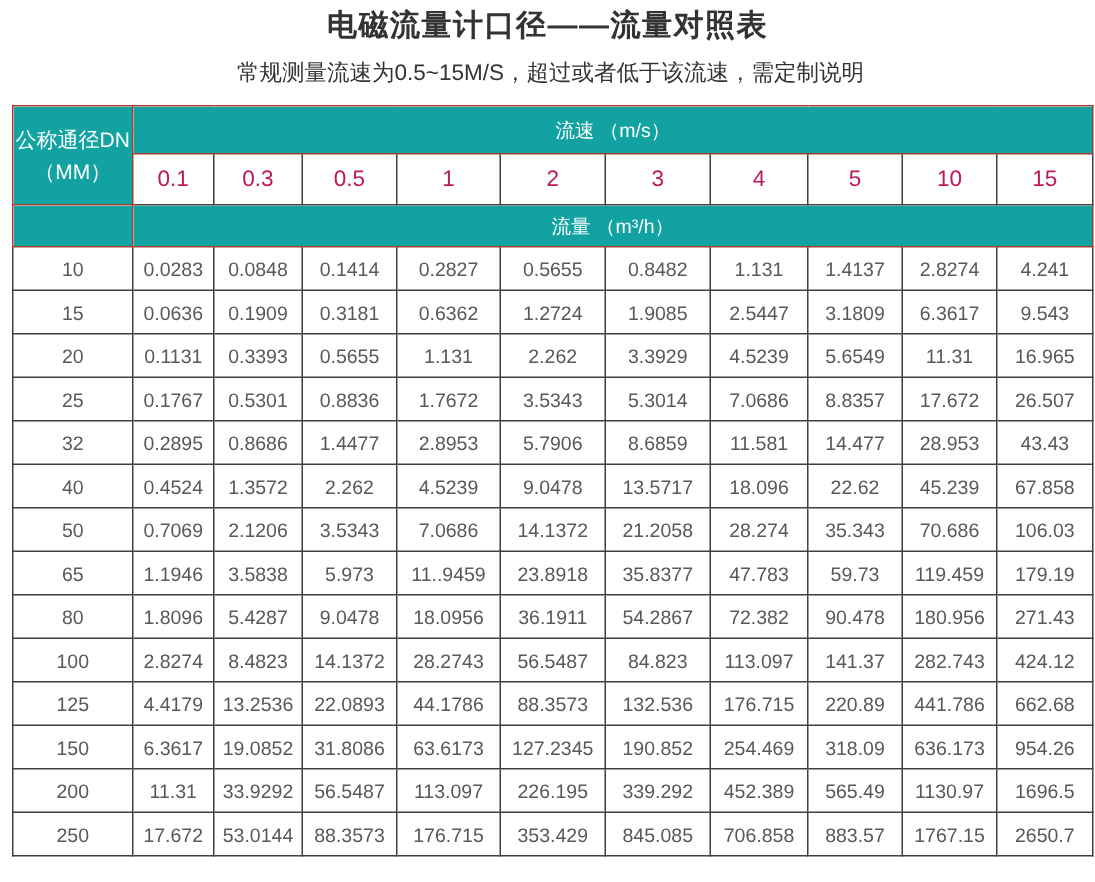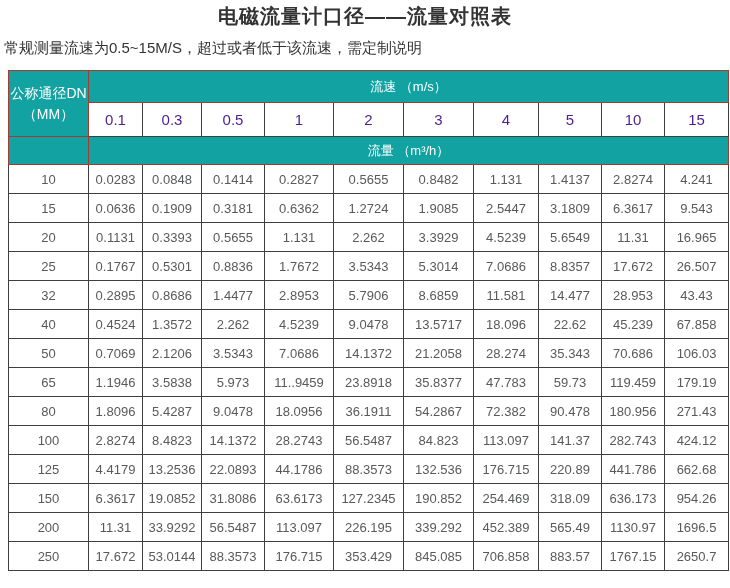--- a/index.html
+++ b/index.html
@@ -13,35 +13,35 @@
   html,body{margin:0;padding:0;}
   body{
     width:730px;height:588px;background:#ffffff;overflow:hidden;
     font-family:"Liberation Sans","DejaVu Sans",sans-serif;
   }
   .title{
     text-align:center;font-size:20px;font-weight:bold;color:var(--title-text);
     margin:3px 0 9px 0;letter-spacing:1px;
   }
   .subtitle{
-    text-align:left;font-size:15px;color:var(--title-text);
+    text-align:center;font-size:15px;color:var(--title-text);
     margin:0 0 12px 4px;
   }
   table{
     border-collapse:collapse;table-layout:fixed;
     margin-left:8px;width:720px;
   }
   th,td{padding:0;text-align:center;vertical-align:middle;overflow:hidden;}
   th.teal{
     background:var(--teal);color:#ffffff;font-weight:normal;
     border:1px solid var(--teal-border);font-size:13px;
   }
   th.corner{font-size:14px;line-height:1.45;}
   tr.speed-values th{
-    background:#ffffff;color:#4c1d95;font-weight:normal;
+    background:#ffffff;color:#be185d;font-weight:normal;
     border:1px solid var(--grid);font-size:15px;height:34px;
   }
   tr.band-row{height:32px;padding-left:30px;}
   tr.flow-band{height:28px;padding-left:44px;}
   tbody td{
     border:1px solid var(--grid);color:var(--data-text);
     font-size:13px;height:29px;background:#ffffff;
   }
 </style>
 </head>

